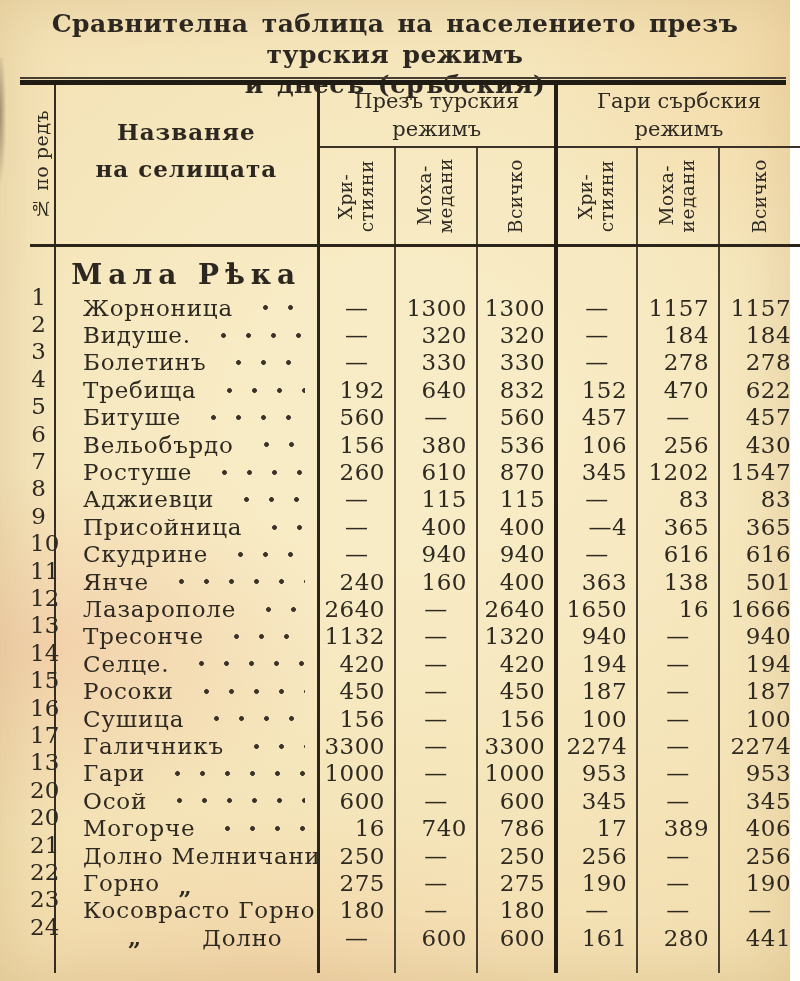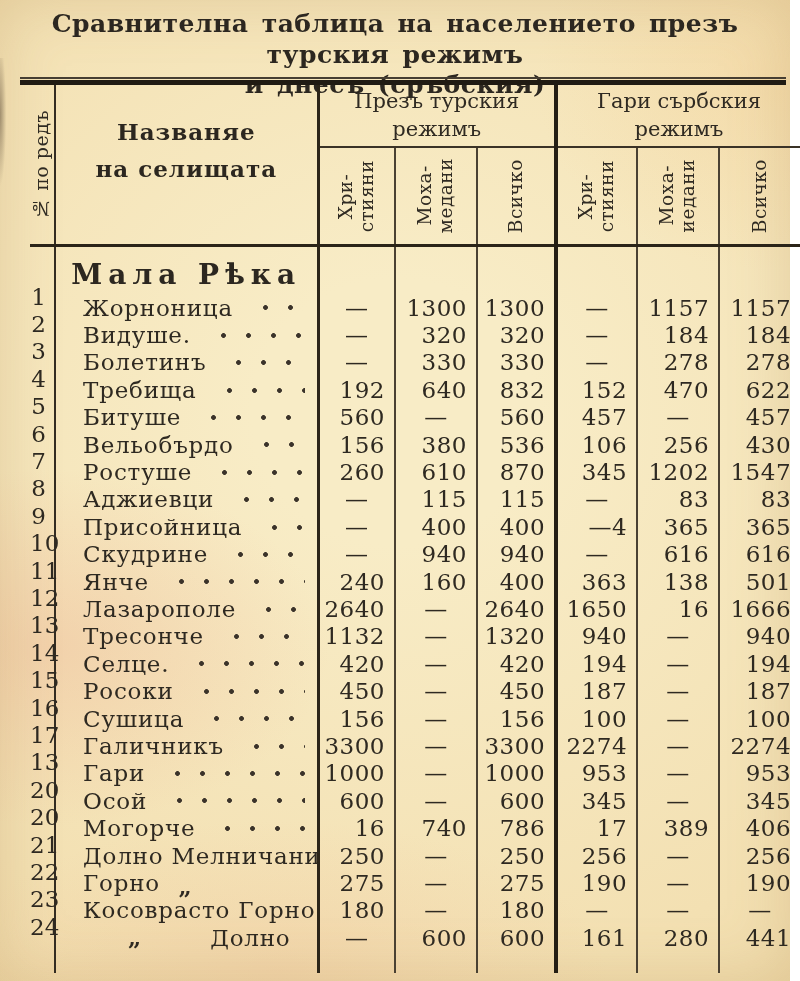--- a/index.html
+++ b/index.html
@@ -109,21 +109,21 @@
   .nm{white-space:nowrap;}
   .leader{
     flex:1;align-self:stretch;margin:0 4px 0 10px;
     background-image:radial-gradient(circle, #3b332a 2.1px, rgba(0,0,0,0) 2.6px);
     background-size:25px 25px;
     background-repeat:repeat-x;
     background-position:10px 58%;
   }
   .ditto-center{position:absolute;left:47%;top:4px;font-size:23px;font-weight:bold;}
   .ditto-left{margin-left:45px;font-weight:bold;}
-  .nm-right{margin-left:auto;margin-right:18px;}
+  .nm-right{margin-left:auto;margin-right:26px;}
   td.val{text-align:right;padding-right:9px;letter-spacing:0.5px;}
   td.val.dash{text-align:center;padding-right:0;}
   tr.spacer-row td{height:22px;}
 </style>
 </head>
 <body>
 
 <div class="page">
 
   <div class="title">

